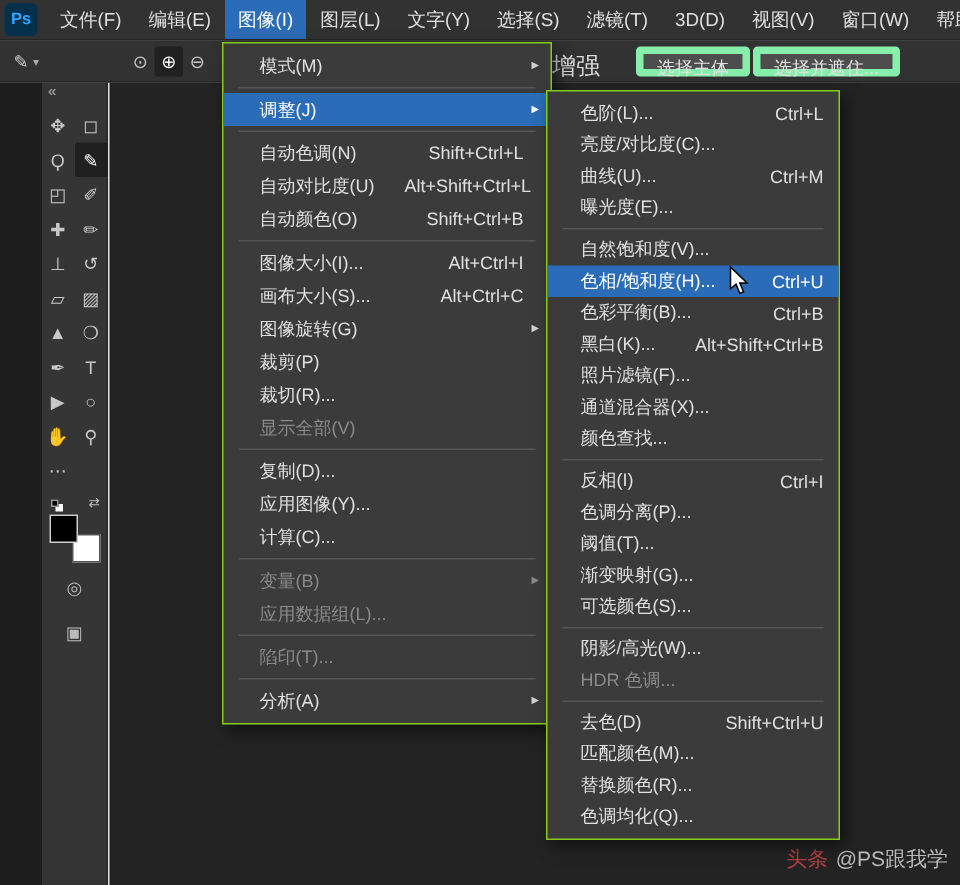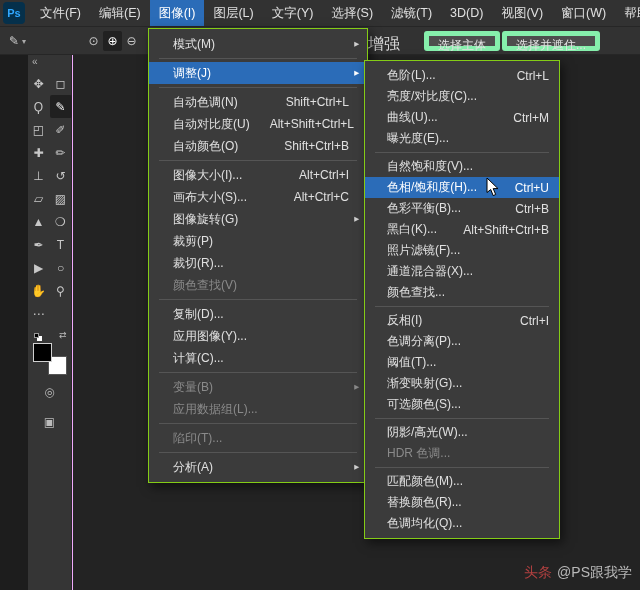--- a/index.html
+++ b/index.html
@@ -1,18 +1,18 @@
 <!DOCTYPE html>
 <html><head>
 <meta charset="utf-8">
 <style>
   * { margin:0; padding:0; box-sizing:border-box; }
   html,body { width:640px; height:590px; overflow:hidden; }
   body { font-family:"Liberation Sans","DejaVu Sans",sans-serif; background:#1d1d1d; }
-  .app { position:relative; width:640px; height:590px; background:#f0abfc; overflow:hidden; }
+  .app { position:relative; width:640px; height:590px; background:#e5e5e5; overflow:hidden; }
 
   
   .menubar { position:absolute; left:0; top:0; width:640px; height:27px; background:#323232;
              border-bottom:1px solid #262626; display:flex; align-items:stretch; z-index:5; }
   .ps-logo { width:22px; height:22px; margin:2px 6px 0 3px; background:#05304b; color:#31a8ff;
              font-size:11px; font-weight:bold; border-radius:4px; display:flex; align-items:center;
              justify-content:center; flex:0 0 auto; }
   #menubar-items { display:flex; }
   .mb-item { padding:0 9px; line-height:26px; font-size:12.5px; color:#e0e0e0; white-space:nowrap; cursor:default; }
   .mb-item.active { background:#2b6cb8; color:#ffffff; }
@@ -193,21 +193,21 @@
         <span class="mi-label">图像旋转(G)</span>
         <span class="mi-arrow">▶</span>
       </div>
       <div class="menu-item">
         <span class="mi-label">裁剪(P)</span>
       </div>
       <div class="menu-item">
         <span class="mi-label">裁切(R)...</span>
       </div>
       <div class="menu-item disabled">
-        <span class="mi-label">颜色查找(V)</span>
+        <span class="mi-label">显示全部(V)</span>
       </div>
       <div class="menu-sep"></div>
       <div class="menu-item">
         <span class="mi-label">复制(D)...</span>
       </div>
       <div class="menu-item">
         <span class="mi-label">应用图像(Y)...</span>
       </div>
       <div class="menu-item">
         <span class="mi-label">计算(C)...</span>
@@ -290,20 +290,24 @@
       </div>
       <div class="menu-sep"></div>
       <div class="menu-item">
         <span class="mi-label">阴影/高光(W)...</span>
       </div>
       <div class="menu-item disabled">
         <span class="mi-label">HDR 色调...</span>
       </div>
       <div class="menu-sep"></div>
       <div class="menu-item">
+        <span class="mi-label">去色(D)</span>
+        <span class="mi-shortcut">Shift+Ctrl+U</span>
+      </div>
+      <div class="menu-item">
         <span class="mi-label">匹配颜色(M)...</span>
       </div>
       <div class="menu-item">
         <span class="mi-label">替换颜色(R)...</span>
       </div>
       <div class="menu-item">
         <span class="mi-label">色调均化(Q)...</span>
       </div>
     </div>
 

